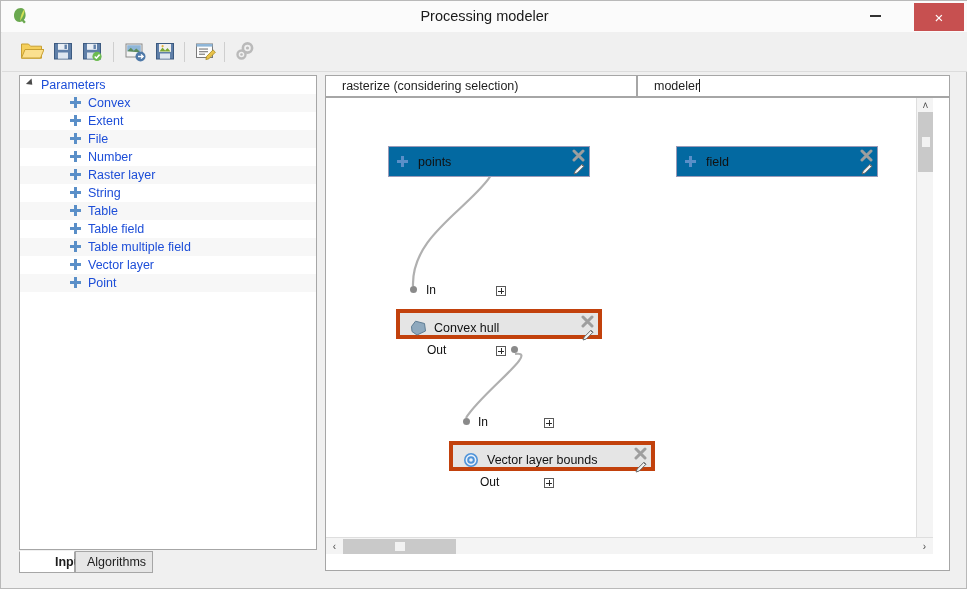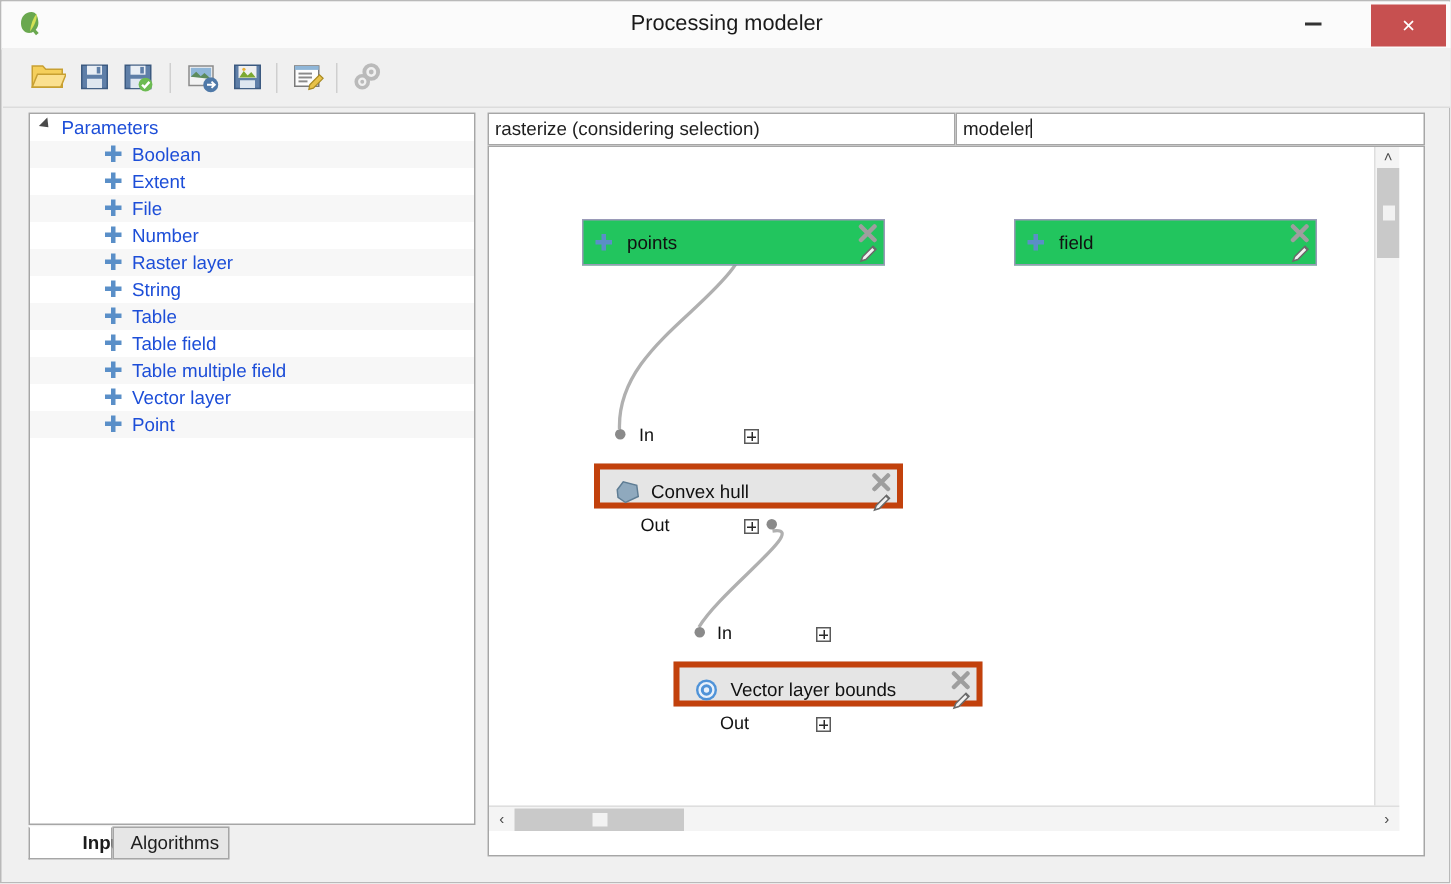--- a/index.html
+++ b/index.html
@@ -135,21 +135,21 @@
   
   #name-field, #group-field {
     position: absolute; top: 74px;
     height: 22px;
     background: #ffffff;
     border: 1px solid #a6a6a6;
     box-sizing: border-box;
     font-size: 12.5px;
     color: #1d1d1d;
     line-height: 20px;
-    padding-left: 4px;
+    padding-left: 16px;
     white-space: nowrap;
     overflow: hidden;
   }
   #name-field { left: 324px; width: 312px; }
   #group-field { left: 636px; width: 313px; }
   #caret {
     display: inline-block; width: 1px; height: 13px;
     background: #1d1d1d; vertical-align: -2px;
   }
 
@@ -208,21 +208,21 @@
   #hthumb .grip {
     position: absolute; left: 52px; top: 3px;
     width: 10px; height: 9px; background: #f2f2f2;
   }
   #h-left { left: 0; top: 0; width: 17px; height: 17px; }
   #h-right { right: 0; top: 0; width: 17px; height: 17px; }
 
   
   .param-node {
     position: absolute;
-    background: #22c55e;
+    background: #0369a1;
     border: 1px solid #9a9ab8;
     box-sizing: border-box;
     height: 31px;
   }
   .param-node .node-plus {
     position: absolute; left: 8px; top: 9px;
     width: 11px; height: 11px;
   }
   .param-node .node-plus::before, .param-node .node-plus::after {
     content: ""; position: absolute; background: #5a8fc8;
@@ -382,21 +382,21 @@
         <circle cx="7.5" cy="14.5" r="1.3" fill="#7a7a7a"></circle>
       </svg>
     </div>
   </div>
 
   <div id="leftpanel">
     <div class="tree-row tree-root">
       <span class="twisty"></span><span>Parameters</span>
     </div>
     <div id="tree-items">
-        <div class="tree-row tree-child alt"><span class="plus-ico"></span><span>Boolean</span></div>
+        <div class="tree-row tree-child alt"><span class="plus-ico"></span><span>Convex</span></div>
         <div class="tree-row tree-child"><span class="plus-ico"></span><span>Extent</span></div>
         <div class="tree-row tree-child alt"><span class="plus-ico"></span><span>File</span></div>
         <div class="tree-row tree-child"><span class="plus-ico"></span><span>Number</span></div>
         <div class="tree-row tree-child alt"><span class="plus-ico"></span><span>Raster layer</span></div>
         <div class="tree-row tree-child"><span class="plus-ico"></span><span>String</span></div>
         <div class="tree-row tree-child alt"><span class="plus-ico"></span><span>Table</span></div>
         <div class="tree-row tree-child"><span class="plus-ico"></span><span>Table field</span></div>
         <div class="tree-row tree-child alt"><span class="plus-ico"></span><span>Table multiple field</span></div>
         <div class="tree-row tree-child"><span class="plus-ico"></span><span>Vector layer</span></div>
         <div class="tree-row tree-child alt"><span class="plus-ico"></span><span>Point</span></div>

